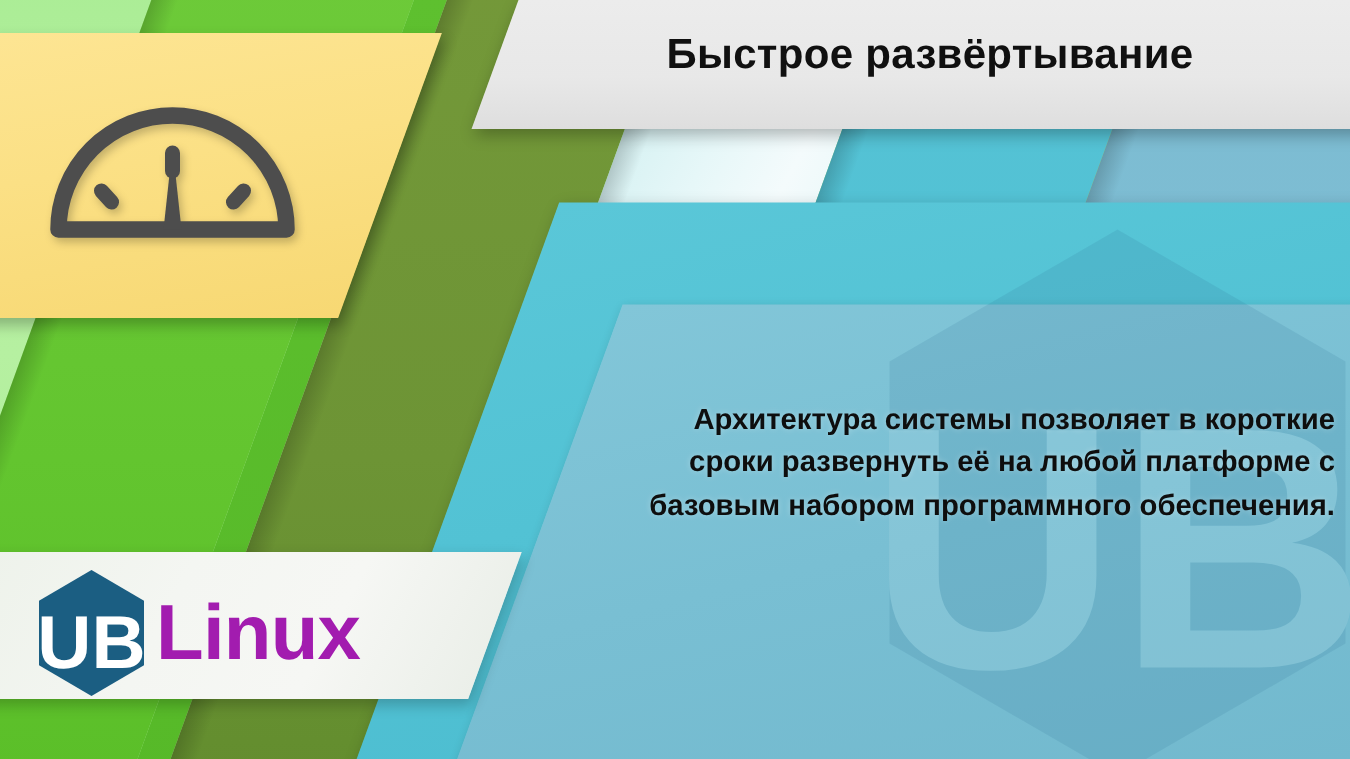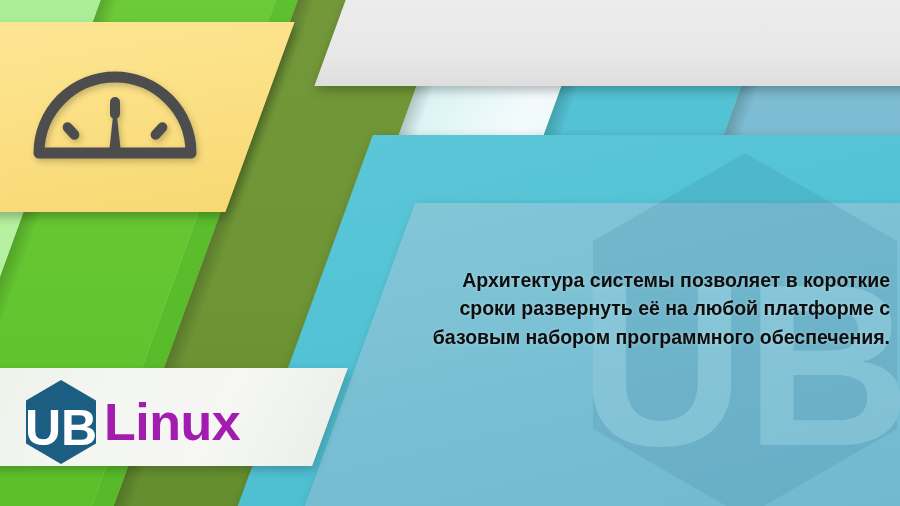--- a/index.html
+++ b/index.html
@@ -220,20 +220,21 @@
     <svg viewBox="0 0 180 110" width="180" height="110" xmlns="http://www.w3.org/2000/svg">
       <path d="M14 98 A76 76 0 0 1 166 98 Z" fill="none" stroke="#4D4D4D" stroke-width="11" stroke-linejoin="round" stroke-linecap="round"></path>
       <path d="M90 98 L84 98 L89 52 L91 52 L96 98 Z" fill="#4D4D4D"></path>
       <rect x="85" y="42" width="10" height="22" rx="5" fill="#4D4D4D"></rect>
       <rect x="41" y="66" width="10" height="20" rx="5" fill="#4D4D4D" transform="rotate(-42 46 76)"></rect>
       <rect x="129" y="66" width="10" height="20" rx="5" fill="#4D4D4D" transform="rotate(42 134 76)"></rect>
     </svg>
   </div>
 
   <div class="title-bar"></div>
+  <div class="title-text">Быстрое развёртывание</div>
 
   <div class="teal-panel"></div>
   <div class="inner-panel"></div>
 
   <div class="watermark">
     <svg viewBox="0 0 340 380" width="340" height="380" xmlns="http://www.w3.org/2000/svg">
       <polygon points="170,8 322,96 322,284 170,372 18,284 18,96" fill="#2C6E92"></polygon>
       <text x="170" y="300" text-anchor="middle" font-family="Liberation Sans, sans-serif" font-size="230" font-weight="bold" fill="#CFEAF2">UB</text>
     </svg>
   </div>

